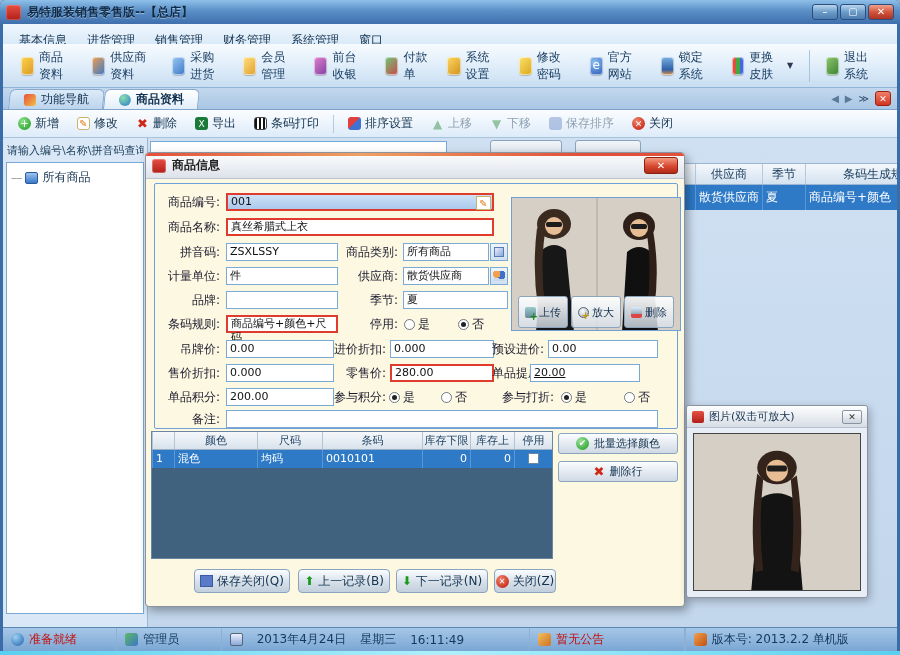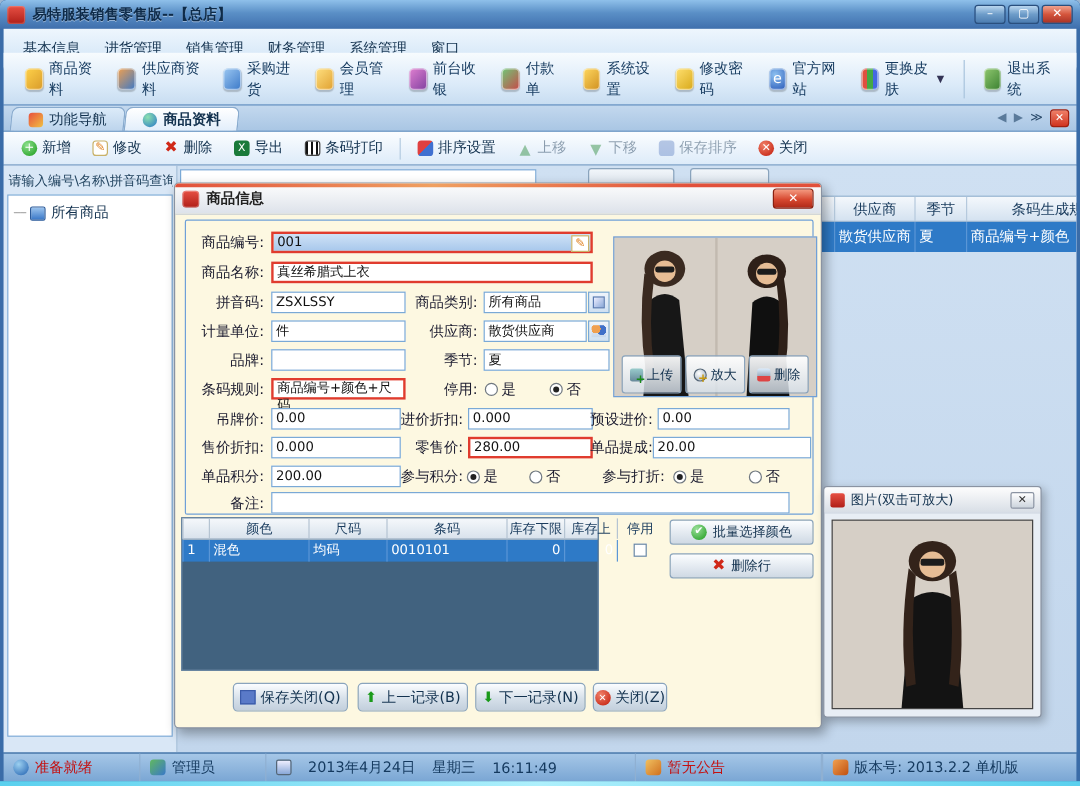--- a/index.html
+++ b/index.html
@@ -113,21 +113,21 @@
   .photo-btns{position:absolute;left:0;right:0;bottom:2px;display:flex;justify-content:center;gap:3px;}
   .pbtn{display:flex;align-items:center;gap:3px;height:32px;padding:0 6px;font-size:11px;border:1px solid #8aa4bd;
     border-radius:3px;background:linear-gradient(#ffffffee,#d6e0eacc);cursor:pointer;}
   .pb-ic{width:11px;height:11px;border-radius:2px;}
   .pb-up{background:linear-gradient(#9cc,#689);position:relative;} 
   .pb-up::after{content:"+";position:absolute;right:-2px;bottom:-4px;color:#1a8a1a;font-weight:bold;font-size:10px;}
   .pb-zoom{border-radius:50%;background:radial-gradient(circle at 40% 35%,#fff,#9ab);border:1px solid #567;position:relative;}
   .pb-zoom::after{content:"+";position:absolute;right:-2px;bottom:-4px;color:#c89a10;font-weight:bold;font-size:10px;}
   .pb-del{background:linear-gradient(#def,#9ab 60%,#d44 60%);}
   
-  .dgrid{position:absolute;left:5px;top:278px;width:348px;height:128px;border:1px solid #6a87a4;background:#41627f;}
+  .dgrid{position:absolute;left:5px;top:278px;width:402px;height:128px;border:1px solid #6a87a4;background:#41627f;}
   .dg-header{position:absolute;left:0;right:0;top:0;height:18px;background:linear-gradient(#f5f8fb,#d8e2ec);
     border-bottom:1px solid #9ab0c4;}
   .dg-h{position:absolute;top:0;height:100%;text-align:center;line-height:17px;font-size:11px;color:#1a3c5e;border-left:1px solid #b5c4d2;}
   .dg-row{position:absolute;left:0;right:0;top:18px;height:18px;background:#2e7ac7;color:#fff;}
   .dg-c{position:absolute;top:0;height:100%;line-height:17px;font-size:11px;padding:0 3px;border-left:1px solid #5a96d6;}
   .chk{display:inline-block;width:11px;height:11px;background:#fff;border:1px solid #6a87a4;vertical-align:-2px;cursor:pointer;}
   .side-btn{position:absolute;left:412px;width:120px;height:21px;display:flex;align-items:center;gap:5px;justify-content:center;
     border:1px solid #8aa4bd;border-radius:3px;background:linear-gradient(#fbfdff,#cfd9e4);cursor:pointer;font-size:11px;}
   .sb-ok{width:13px;height:13px;border-radius:50%;background:radial-gradient(circle at 35% 30%,#9ce09c,#1a9a1a);
     color:#fff;font-size:9px;text-align:center;line-height:13px;}
@@ -216,20 +216,24 @@
         <span class="tb-ic i7"></span>
         <span>系统设置</span>
       </div>
     <div class="tb-item">
         <span class="tb-ic i8"></span>
         <span>修改密码</span>
       </div>
     <div class="tb-item">
         <span class="tb-ic i9">e</span>
         <span>官方网站</span>
+      </div>
+    <div class="tb-item">
+        <span class="tb-ic i10"></span>
+        <span>锁定系统</span>
       </div>
     <div class="tb-item">
         <span class="tb-ic i11"></span>
         <span>更换皮肤</span>
         <span class="dd-arrow">▼</span>
       </div>
     <div class="tb-sep"></div>
     <div class="tb-item">
         <span class="tb-ic i12"></span>
         <span>退出系统</span>
@@ -408,21 +412,21 @@
     <div class="lbl" style="left:168px;top:187px;width:72px;">进价折扣:</div>
     <div class="fld" style="left:244px;top:187px;width:104px;"><span>0.000</span></div>
     <div class="lbl" style="left:344px;top:187px;width:54px;">预设进价:</div>
     <div class="fld" style="left:402px;top:187px;width:110px;"><span>0.00</span></div>
 
     <div class="lbl" style="left:0;top:211px;width:74px;">售价折扣:</div>
     <div class="fld" style="left:80px;top:211px;width:108px;"><span>0.000</span></div>
     <div class="lbl" style="left:168px;top:211px;width:72px;">零售价:</div>
     <div class="fld red" style="left:244px;top:211px;width:104px;"><span>280.00</span></div>
     <div class="lbl" style="left:344px;top:211px;width:54px;">单品提成:</div>
-    <div class="fld" style="left:398px;top:211px;width:132px;"><span>20.00</span></div>
+    <div class="fld" style="left:384px;top:211px;width:110px;text-decoration:underline;"><span>20.00</span></div>
 
     <div class="lbl" style="left:0;top:235px;width:74px;">单品积分:</div>
     <div class="fld" style="left:80px;top:235px;width:108px;"><span>200.00</span></div>
     <div class="lbl" style="left:168px;top:235px;width:72px;">参与积分:</div>
     <div class="rlabel" style="left:243px;top:235px;"><span class="radio on"></span><span>是</span></div>
     <div class="rlabel" style="left:295px;top:235px;"><span class="radio"></span><span>否</span></div>
     <div class="lbl" style="left:344px;top:235px;width:64px;">参与打折:</div>
     <div class="rlabel" style="left:415px;top:235px;"><span class="radio on"></span><span>是</span></div>
     <div class="rlabel" style="left:478px;top:235px;"><span class="radio"></span><span>否</span></div>
 

